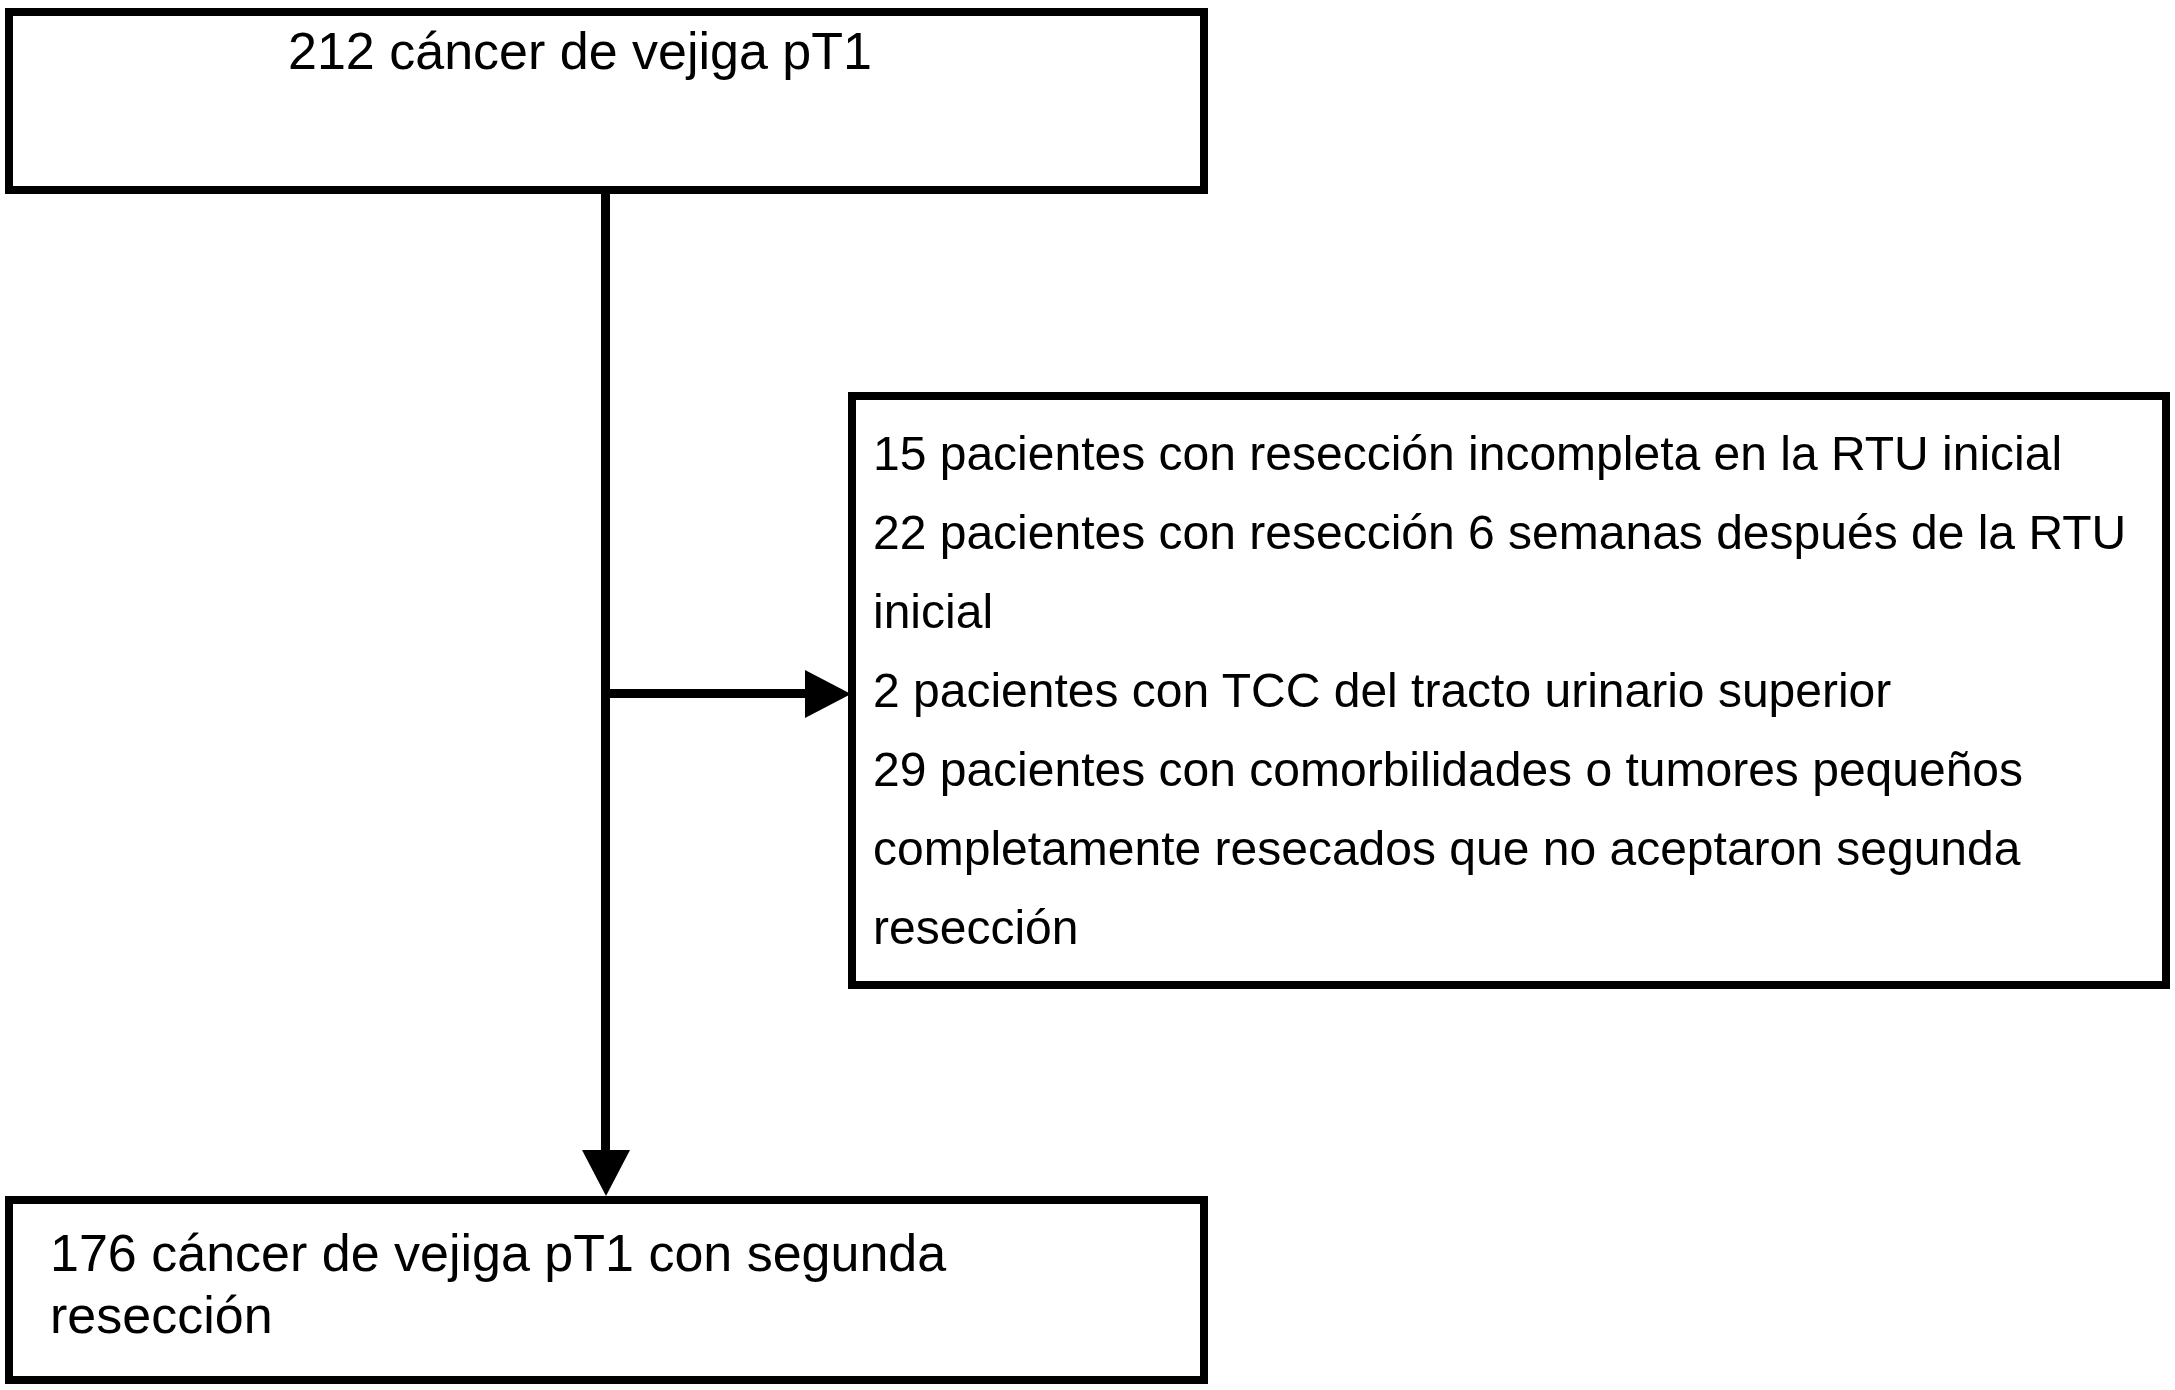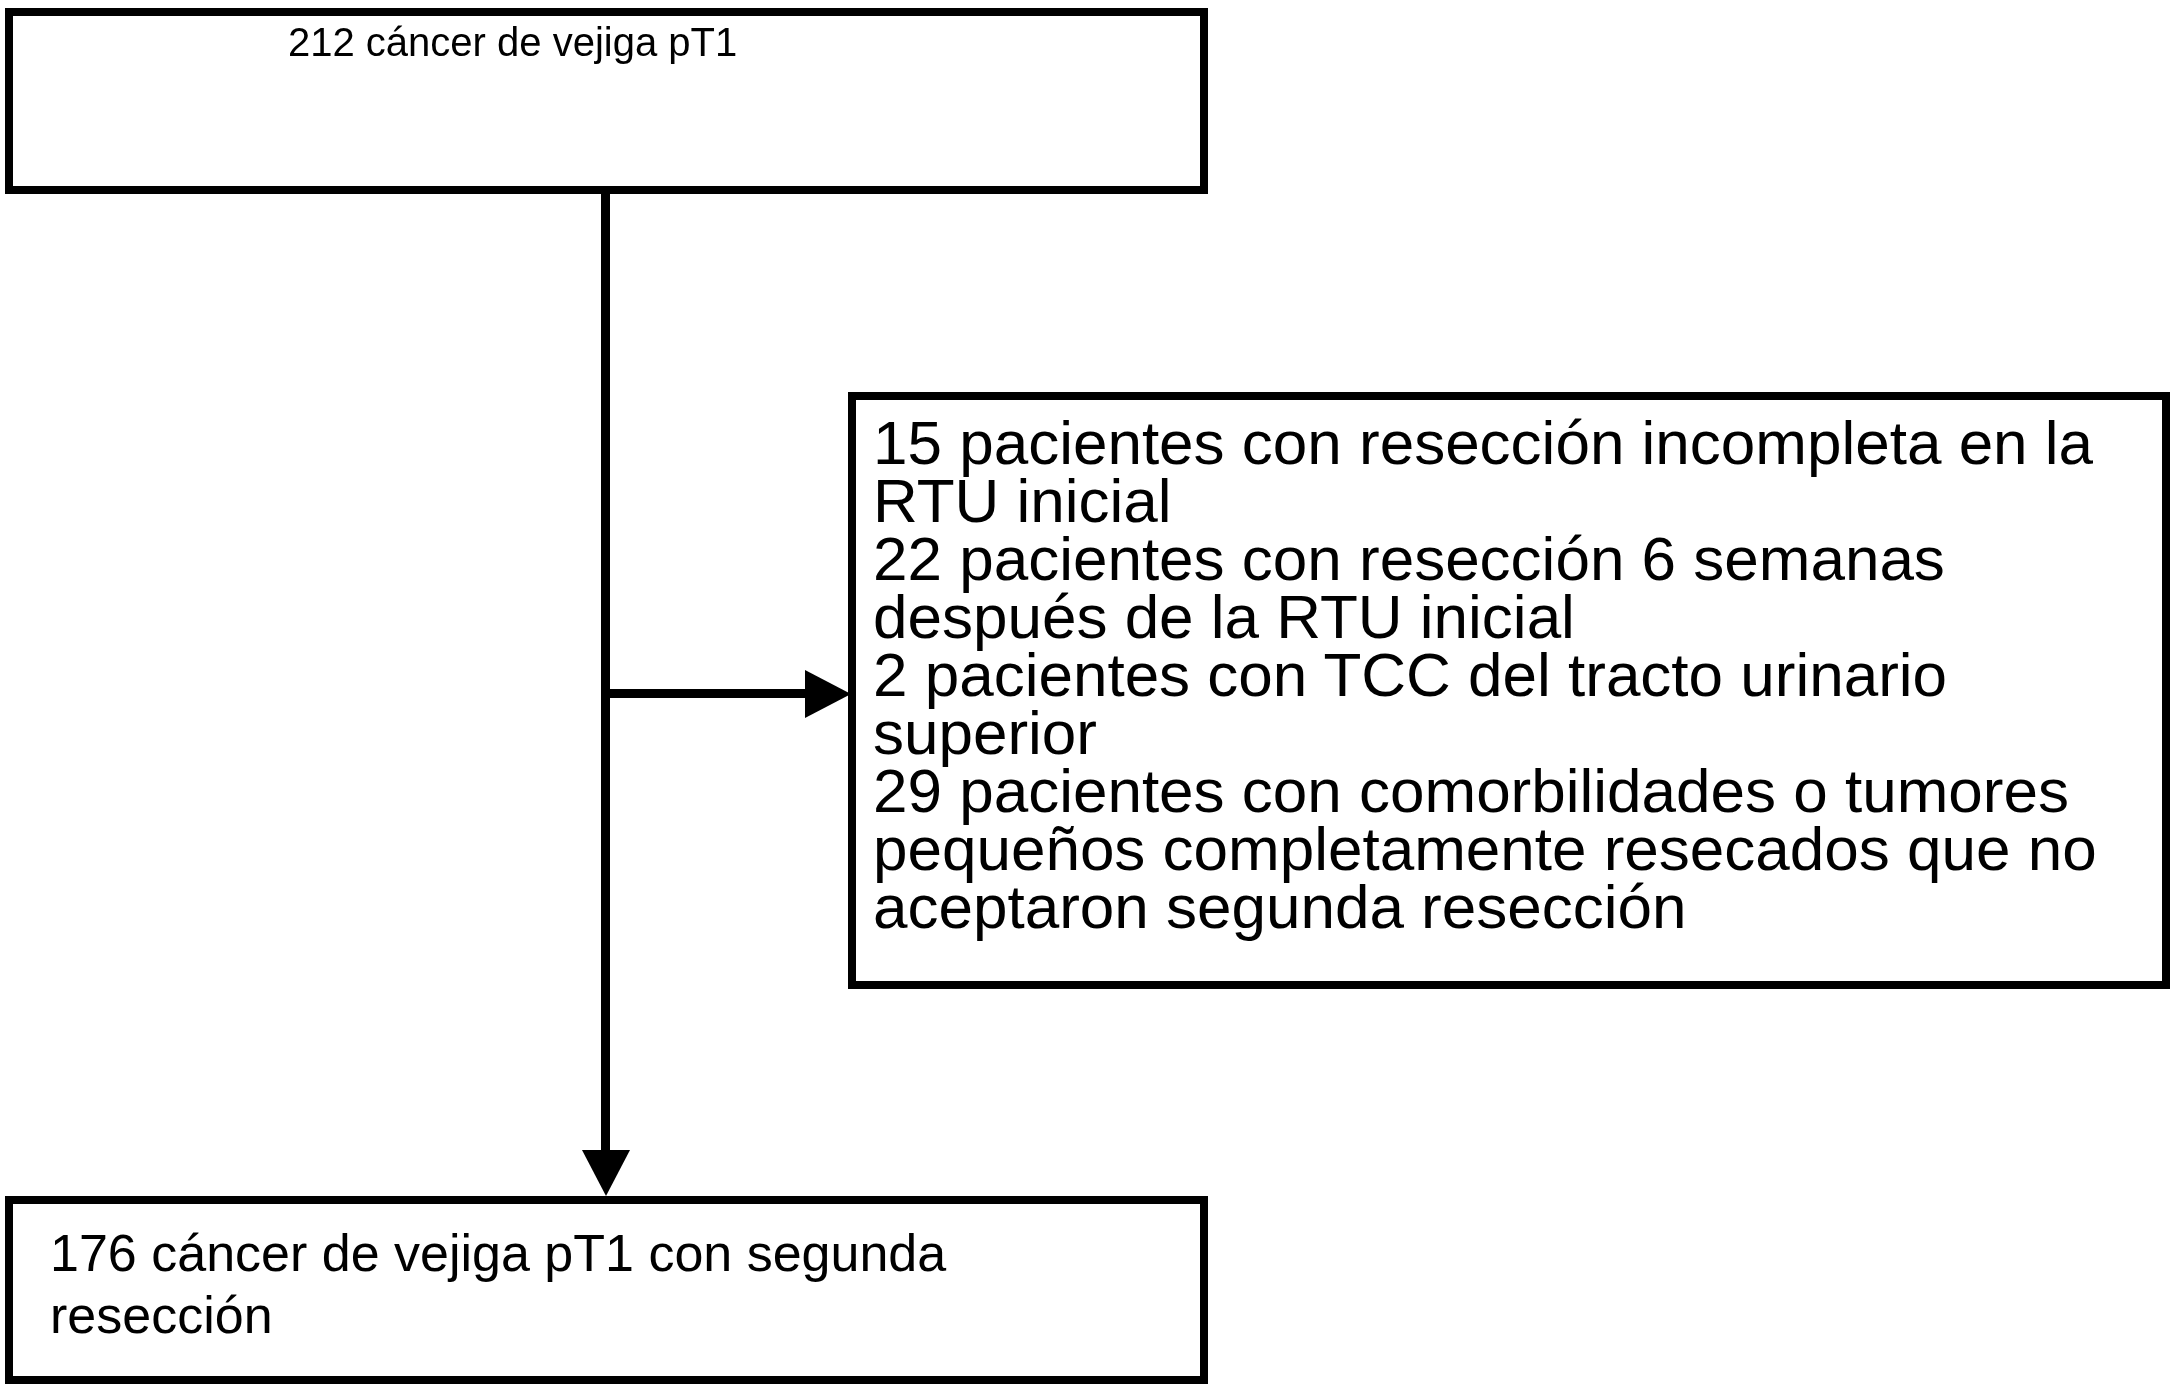--- a/index.html
+++ b/index.html
@@ -34,39 +34,39 @@
 
   
   #box-top {
     left: 5px;
     top: 8px;
     width: 1203px;
     height: 186px;
   }
   #box-top-label {
     left: 288px;
-    top: 12px;
+    top: 21px;
     width: 880px;
-    font-size: 40px;
+    font-size: 52px;
     line-height: 60px;
   }
 
   
   #box-exclusions {
     left: 848px;
     top: 392px;
     width: 1322px;
     height: 597px;
   }
   #box-exclusions-label {
     left: 873px;
     top: 414px;
     width: 1290px;
-    font-size: 62px;
-    line-height: 58px;
+    font-size: 48px;
+    line-height: 79px;
   }
 
   
   #box-bottom {
     left: 5px;
     top: 1196px;
     width: 1203px;
     height: 188px;
   }
   #box-bottom-label {

